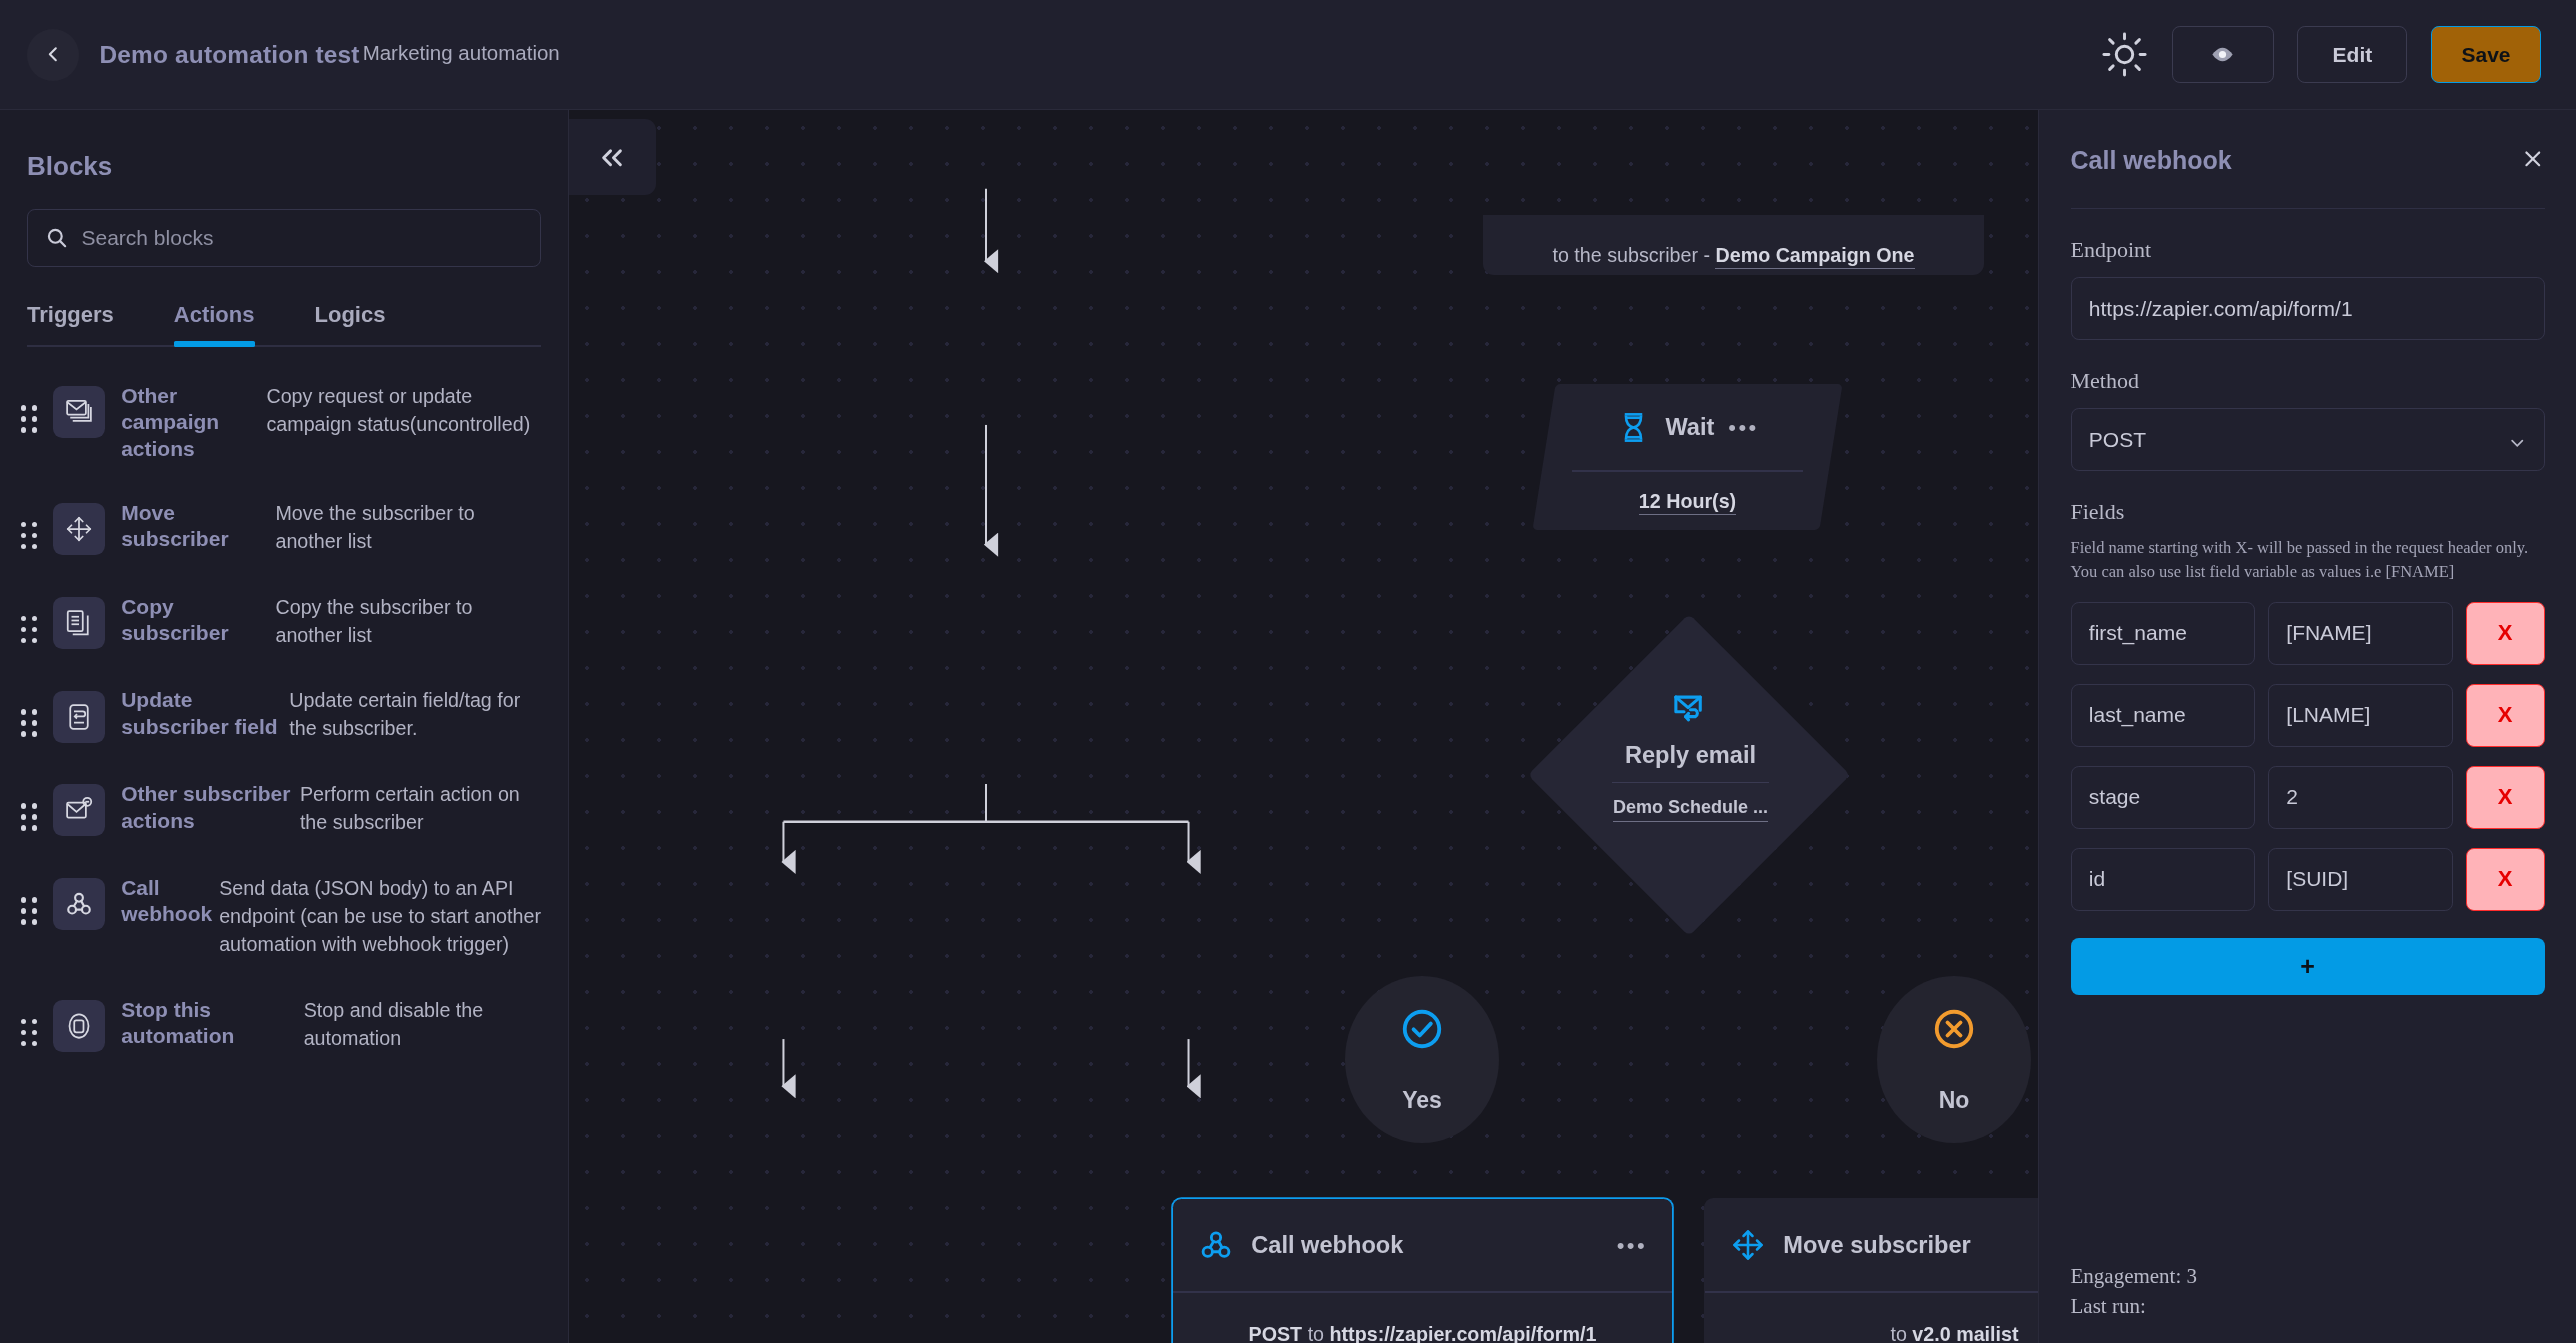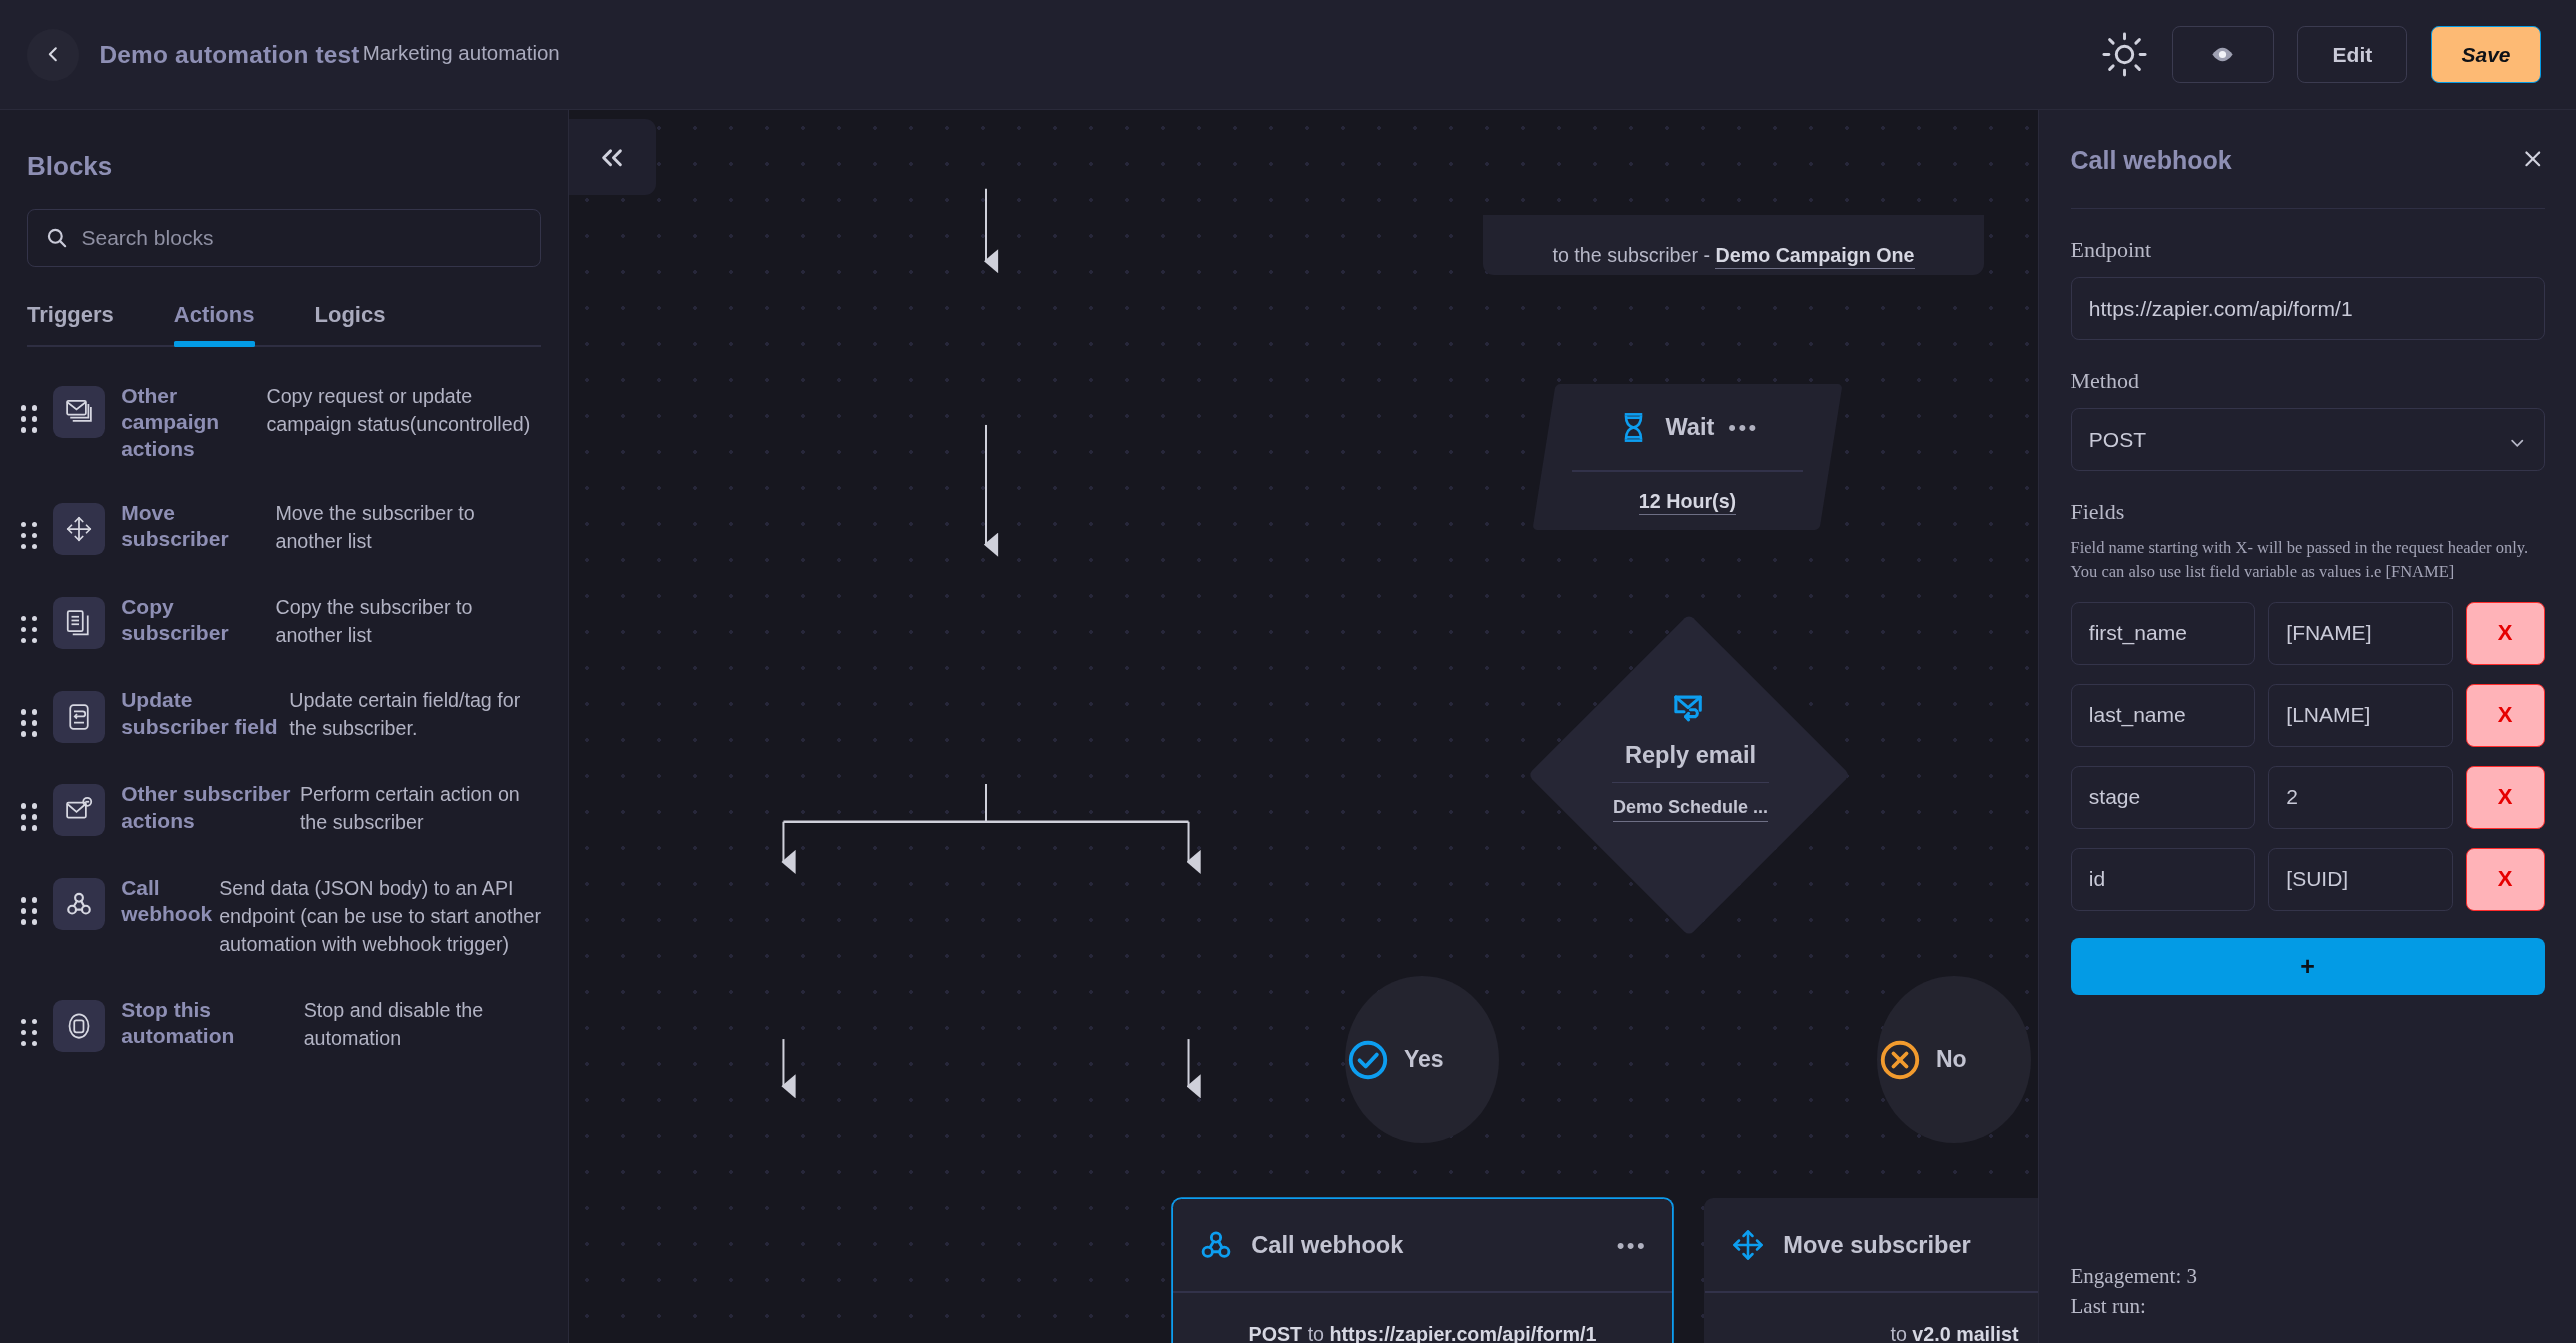--- a/index.html
+++ b/index.html
@@ -35,21 +35,21 @@
   .sun-btn { width: 47px; height: 47px; background: none; border: none; cursor: pointer;
              display:flex; align-items:center; justify-content:center; }
   .hbtn {
     height: 57px; min-width: 110px; padding: 0 25px;
     border-radius: 7.9px; border: 1.6px solid #3b3b50;
     background: transparent; color: #c9cad8;
     font-size: 21px; font-family: "Liberation Sans", sans-serif; font-weight: bold;
     cursor: pointer; display: flex; align-items: center; justify-content: center;
   }
   .hbtn.icon-only { min-width: 102px; }
-  .hbtn.primary { background: #fdba74; border-color: #039be5; color: #0d1117; font-style: italic; }
+  .hbtn.primary { background: #a16207; border-color: #039be5; color: #0d1117; }
 
   
   .body { flex: 1; display: flex; min-height: 0; position: relative; }
 
   
   .sidebar {
     width: 569px; flex: 0 0 569px;
     background: #1c1c28;
     border-right: 1.6px solid #2a2a3a;
     padding: 0 0 0 0;
@@ -153,22 +153,22 @@
   }
   .diamond-content svg { width: 39px; height: 39px; }
   .d-label { font-size: 23.6px; font-weight: bold; color: #c3c4d2; margin-top: 14px; }
   .d-rule { width: 157px; height: 1.6px; background: #3a3a52; margin: 12.6px 0 14px; }
   .d-sub { font-size: 18px; font-weight: bold; color: #c3c4d2;
            border-bottom: 1.6px solid #6e6f85; padding-bottom: 2.4px; }
 
   
   .branch {
     position: absolute; width: 154px; height: 167px; border-radius: 50%;
-    background: #24242f; display: flex; 
-    align-items: center; justify-content: flex-start; gap: 13px;
+    background: #24242f; display: flex; flex-direction: column;
+    align-items: center; justify-content: center; gap: 35px;
   }
   .branch svg { width: 46px; height: 46px; }
   .branch span { font-size: 23px; font-weight: bold; color: #c3c4d2; }
   .branch-yes { left: 776px; top: 866px; }
   .branch-no  { left: 1308px; top: 866px; }
 
   
   .card {
     position: absolute; background: #22222f; border-radius: 9.4px;
     border: 1.6px solid transparent; display: flex; flex-direction: column;

